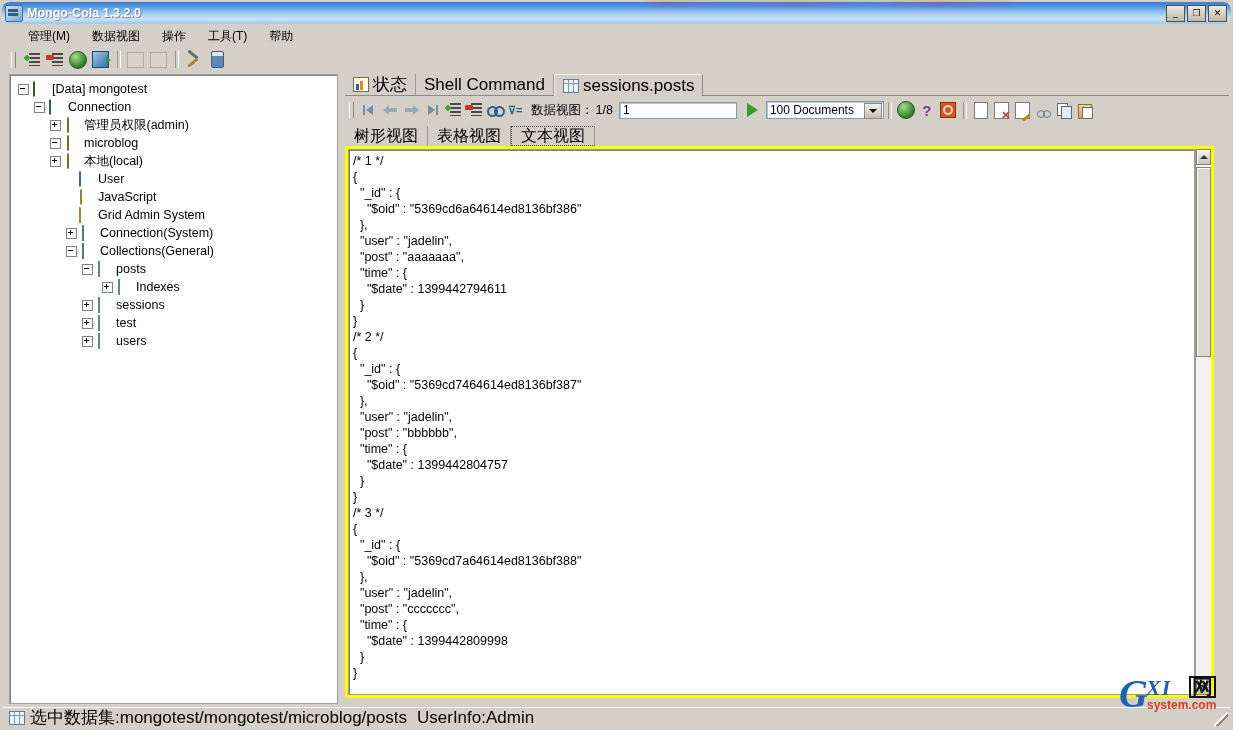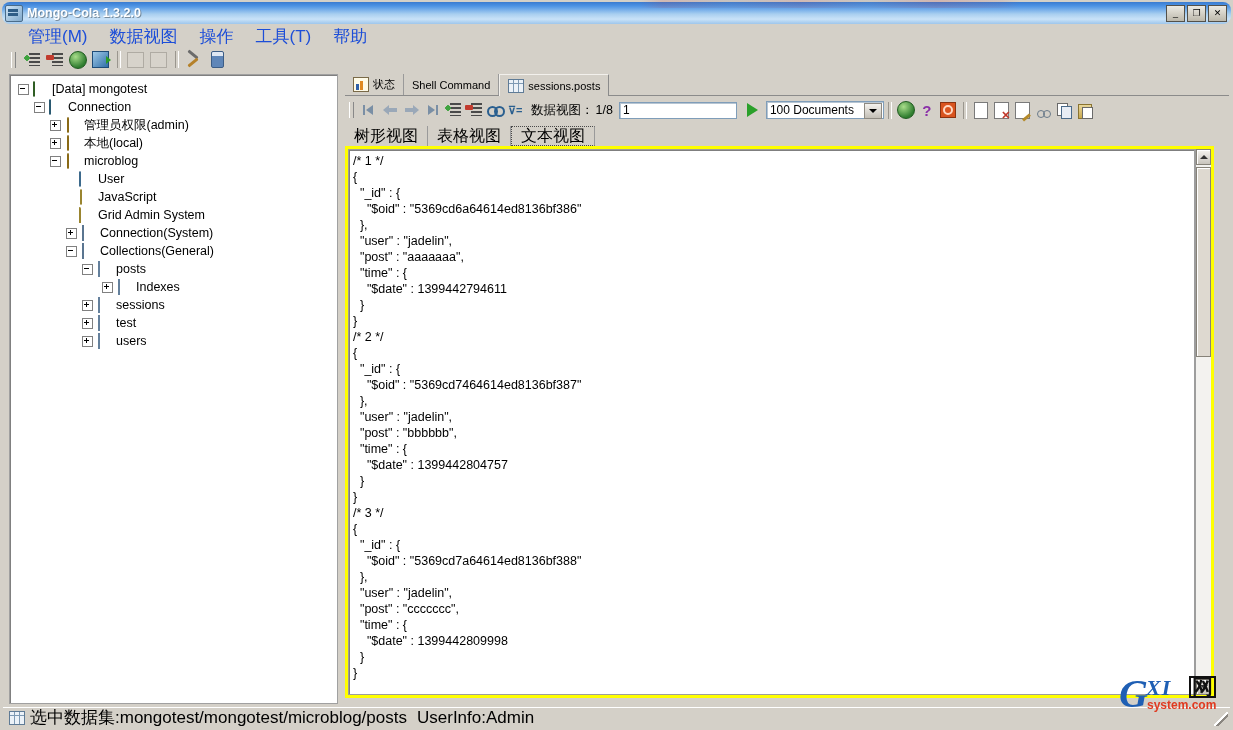--- a/index.html
+++ b/index.html
@@ -69,21 +69,21 @@
 
   
   .menubar {
     position: absolute; top: 26px; left: 3px;
     width: 1227px; height: 20px;
     background: #d4d0c8;
     display: flex; align-items: center;
     padding-left: 14px; box-sizing: border-box;
   }
   .menuitem {
-    padding: 2px 11px; font-size: 17px; color: #1d4ed8;
+    padding: 2px 11px; font-size: 12px; color: #000000;
     white-space: nowrap; cursor: default;
   }
 
   
   .maintoolbar {
     position: absolute; top: 47px; left: 3px;
     width: 1227px; height: 25px;
     background: #d4d0c8;
     display: flex; align-items: center;
     padding-left: 8px; box-sizing: border-box;
@@ -198,21 +198,21 @@
   
   .toptabs {
     position: absolute; left: 0; top: 0;
     width: 884px; height: 22px;
     display: flex; align-items: flex-end;
     border-bottom: 1px solid #8b8b8b;
     box-sizing: border-box;
   }
   .ttab {
     height: 21px; display: flex; align-items: center; gap: 4px;
-    padding: 0 8px; font-size: 11px; color: #000;
+    padding: 0 8px; font-size: 17px; color: #000;
     border-right: 1px solid #9a9a9a;
     background: #d4d0c8; white-space: nowrap; cursor: default;
     box-sizing: border-box;
   }
   .ttab.active {
     background: #d4d0c8;
     border-top: 1px solid #f2f0ec; border-left: 1px solid #f2f0ec;
     border-right: 1px solid #8b8b8b;
     height: 22px; margin-bottom: -1px;
     font-weight: normal;
@@ -579,29 +579,29 @@
         <span>Connection</span>
       </div>
 
       <div class="tnode" style="padding-left:32px">
         <span class="tplus plus"></span>
         <span class="ticon"><span class="ic-db"></span></span>
         <span>管理员权限(admin)</span>
       </div>
 
       <div class="tnode" style="padding-left:32px">
+        <span class="tplus"></span>
+        <span class="ticon"><span class="ic-db"></span></span>
+        <span>microblog</span>
+      </div>
+
+      <div class="tnode" style="padding-left:32px">
         <span class="tplus plus"></span>
         <span class="ticon"><span class="ic-db"></span></span>
         <span>本地(local)</span>
-      </div>
-
-      <div class="tnode" style="padding-left:32px">
-        <span class="tplus"></span>
-        <span class="ticon"><span class="ic-db"></span></span>
-        <span>microblog</span>
       </div>
 
       <div class="tnode" style="padding-left:48px">
         <span class="tspace"></span>
         <span class="ticon"><span class="ic-user"></span></span>
         <span>User</span>
       </div>
 
       <div class="tnode" style="padding-left:48px">
         <span class="tspace"></span>

